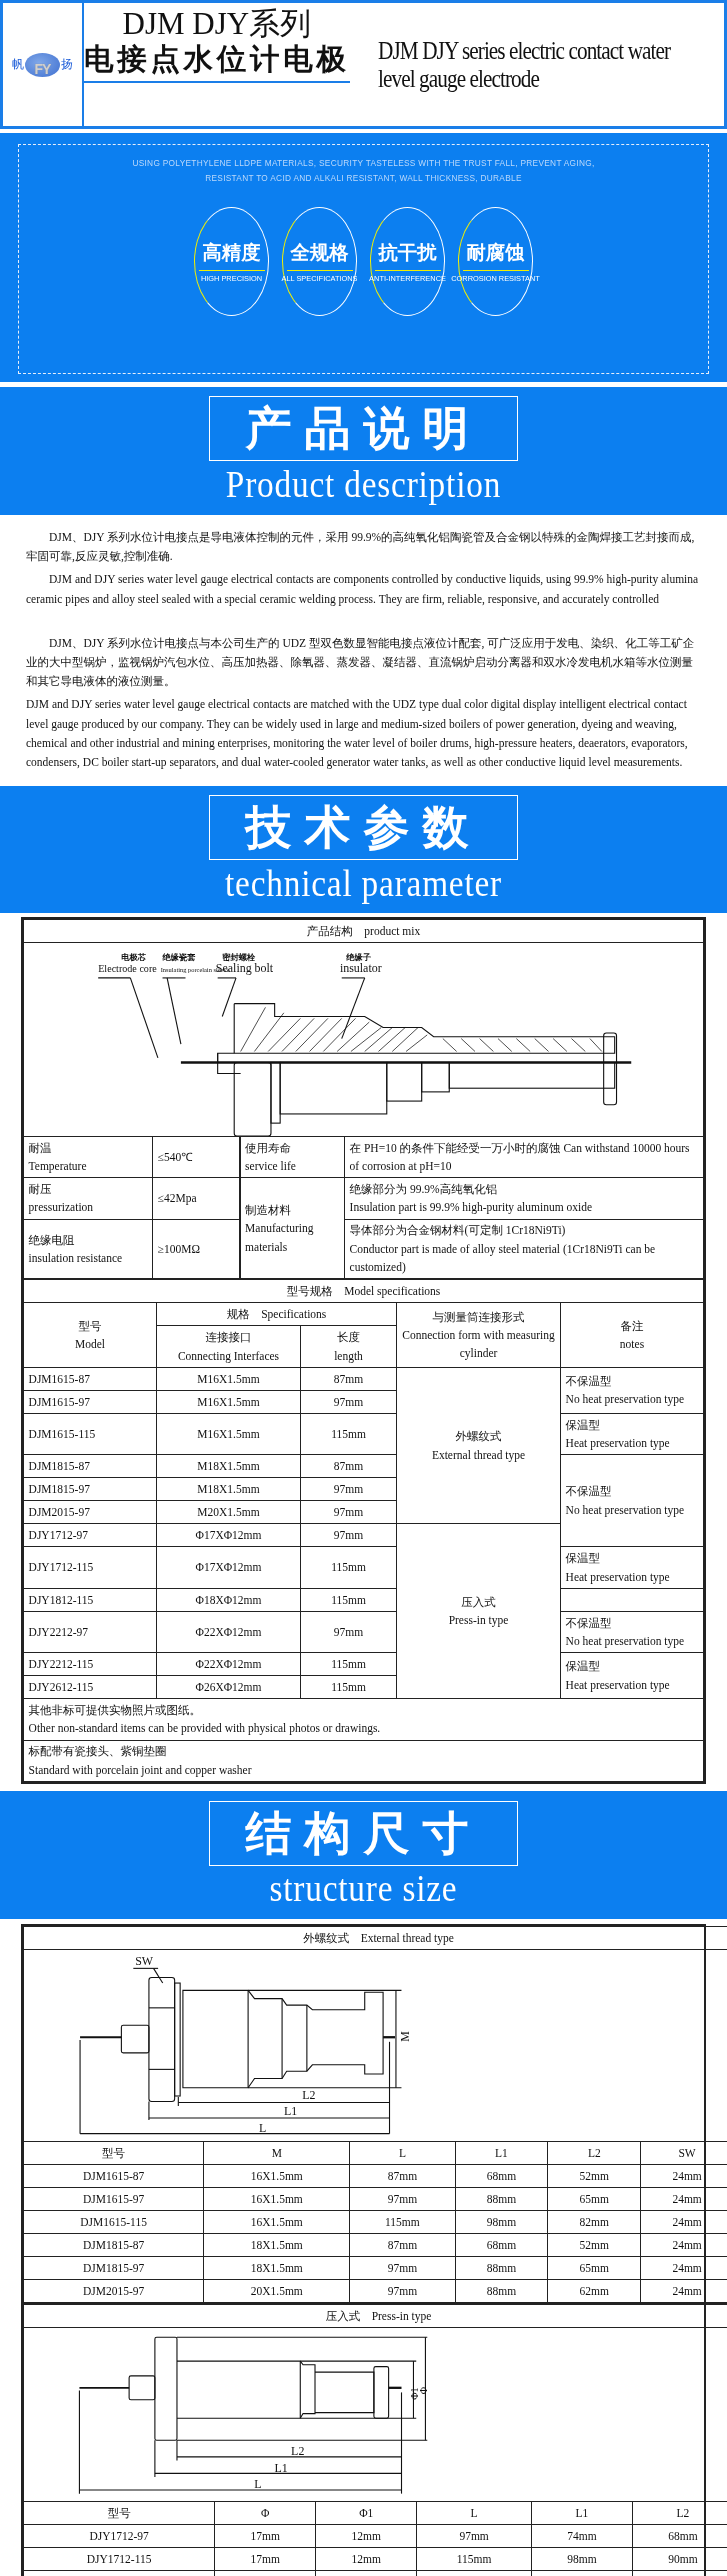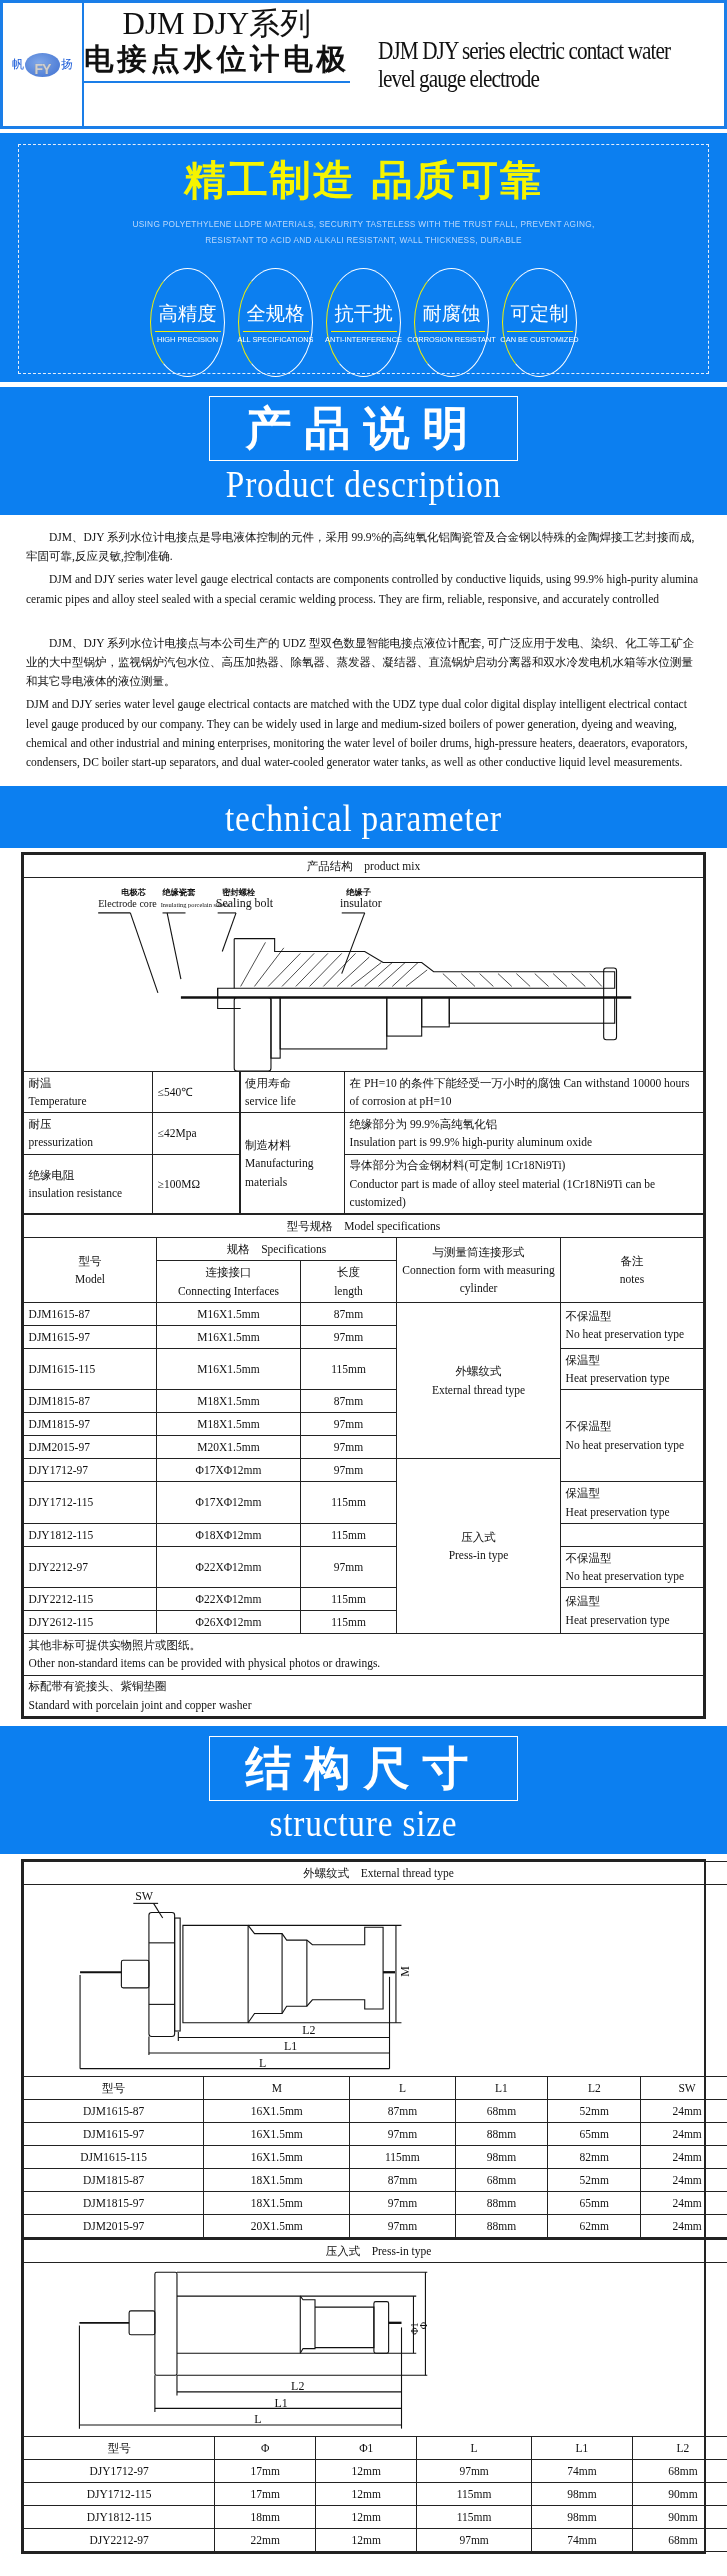--- a/index.html
+++ b/index.html
@@ -15,21 +15,21 @@
   .hdr .t1 .l1{font-size:31px;line-height:35px}
   .hdr .t1 .l2{font-size:29.5px;line-height:37px;font-family:Liberation Serif, serif;font-weight:bold;letter-spacing:3.7px}
   .hdr .t2{flex:1;display:flex;align-items:center;justify-content:center;font-size:25px;letter-spacing:-1.1px;transform:scaleX(0.85)}
   .dash{border:0.9px dashed #e6eefb;height:238px;margin:0 18.4px;position:relative;text-align:center}
   .hero{background:#0c7ff0;padding:16.6px 0 13px;height:252px}
   .slogan{color:#f6f400;font-family:"DejaVu Sans",sans-serif;font-weight:bold;font-size:41px;letter-spacing:1.8px;margin-top:9.2px;line-height:52px}
   .sub{color:#bcd9fb;font-family:"Liberation Sans",sans-serif;font-size:8.3px;letter-spacing:0.3px;line-height:15.7px;margin-top:11px}
   .circles{display:flex;justify-content:center;gap:13px;margin-top:20px}
   .circ{width:75px;height:109px;border-radius:50%;border:1.8px solid #fff;border-left-color:#f3f000;border-right-color:#fff;position:relative;display:flex;flex-direction:column;align-items:center;justify-content:center}
   .circ:nth-child(odd){}
-  .circ .cn{color:#fff;font-family:"DejaVu Sans",sans-serif;font-weight:normal;font-size:19.3px;line-height:24px}
+  .circ .cn{color:#fff;font-family:"DejaVu Sans",sans-serif;font-weight:bold;font-size:19.3px;line-height:24px}
   .circ .line{width:66px;height:0.9px;background:#f3f000;margin:5.5px 0 2.8px}
   .circ .en{color:#fff;font-family:"Liberation Sans",sans-serif;font-size:7.4px;white-space:nowrap}
   .sep{height:5.5px;background:#fff}
   .sect{background:#0c7ff0;text-align:center;padding:9.2px 0 7.4px}
   .sect .box{display:inline-block;border:1.8px solid #fff;padding:0 18.4px;color:#fff;font-family:"DejaVu Sans",sans-serif;font-weight:bold;font-size:46px;letter-spacing:13px;line-height:63px;width:309px}
   .sect .en{color:#fff;font-size:37px;line-height:44px;letter-spacing:0.9px;transform:scaleX(0.9);margin-top:1.8px}
   
   .desc{padding:9.2px 20px 9.2px 22px;font-size:11.5px;line-height:19.3px}
   .desc p{margin:4px}
   .desc .ind{text-indent:2em}
@@ -59,21 +59,20 @@
       <div class="t1">
         <div class="l1">DJM DJY系列</div>
         <div class="l2">电接点水位计电极</div>
       </div>
       <div class="t2">DJM DJY series electric contact water level gauge electrode</div>
     </div>
   </div>
 
   <div class="hero" style="margin-top:3.7px;height:249px;padding-top:11px">
     <div class="dash" style="height:230px">
-      <div class="slogan">精工制造 品质可靠</div>
       <div class="sub">USING POLYETHYLENE LLDPE MATERIALS, SECURITY TASTELESS WITH THE TRUST FALL, PREVENT AGING,</div>
       <div class="sub" style="margin-top:0">RESISTANT TO ACID AND ALKALI RESISTANT, WALL THICKNESS, DURABLE</div>
       <div class="circles">
         <div class="circ">
             <span class="cn">高精度</span>
             <span class="line"></span>
             <span class="en">HIGH PRECISION</span>
           </div>
         <div class="circ">
             <span class="cn">全规格</span>
@@ -83,44 +82,40 @@
         <div class="circ">
             <span class="cn">抗干扰</span>
             <span class="line"></span>
             <span class="en">ANTI-INTERFERENCE</span>
           </div>
         <div class="circ">
             <span class="cn">耐腐蚀</span>
             <span class="line"></span>
             <span class="en">CORROSION RESISTANT</span>
           </div>
-        <div class="circ">
-            <span class="cn">可定制</span>
-            <span class="line"></span>
-            <span class="en">CAN BE CUSTOMIZED</span>
-          </div>
       </div>
     </div>
   </div>
   <div class="sep"></div>
 
   <div class="sect">
     <div class="box">产品说明</div>
     <div class="en">Product description</div>
   </div>
 
   <div class="desc">
     <p class="ind">DJM、DJY 系列水位计电接点是导电液体控制的元件，采用 99.9%的高纯氧化铝陶瓷管及合金钢以特殊的金陶焊接工艺封接而成,牢固可靠,反应灵敏,控制准确.</p>
     <p class="ind">DJM and DJY series water level gauge electrical contacts are components controlled by conductive liquids, using 99.9% high-purity alumina ceramic pipes and alloy steel sealed with a special ceramic welding process. They are firm, reliable, responsive, and accurately controlled</p>
     <div class="gap"></div>
     <p class="ind">DJM、DJY 系列水位计电接点与本公司生产的 UDZ 型双色数显智能电接点液位计配套, 可广泛应用于发电、染织、化工等工矿企业的大中型锅炉，监视锅炉汽包水位、高压加热器、除氧器、蒸发器、凝结器、直流锅炉启动分离器和双水冷发电机水箱等水位测量和其它导电液体的液位测量。</p>
     <p>DJM and DJY series water level gauge electrical contacts are matched with the UDZ type dual color digital display intelligent electrical contact level gauge produced by our company. They can be widely used in large and medium-sized boilers of power generation, dyeing and weaving, chemical and other industrial and mining enterprises, monitoring the water level of boiler drums, high-pressure heaters, deaerators, evaporators, condensers, DC boiler start-up separators, and dual water-cooled generator water tanks, as well as other conductive liquid level measurements.</p>
   </div>
 
   <div class="sect">
+    <div class="box">技术参数</div>
     <div class="en">technical parameter</div>
   </div>
 
   <div class="tw" style="margin-top:3.7px">
     <table>
       <tbody>
           <tr>
             <td colspan="5" class="c">产品结构　product mix</td>
           </tr>
       <tr>

